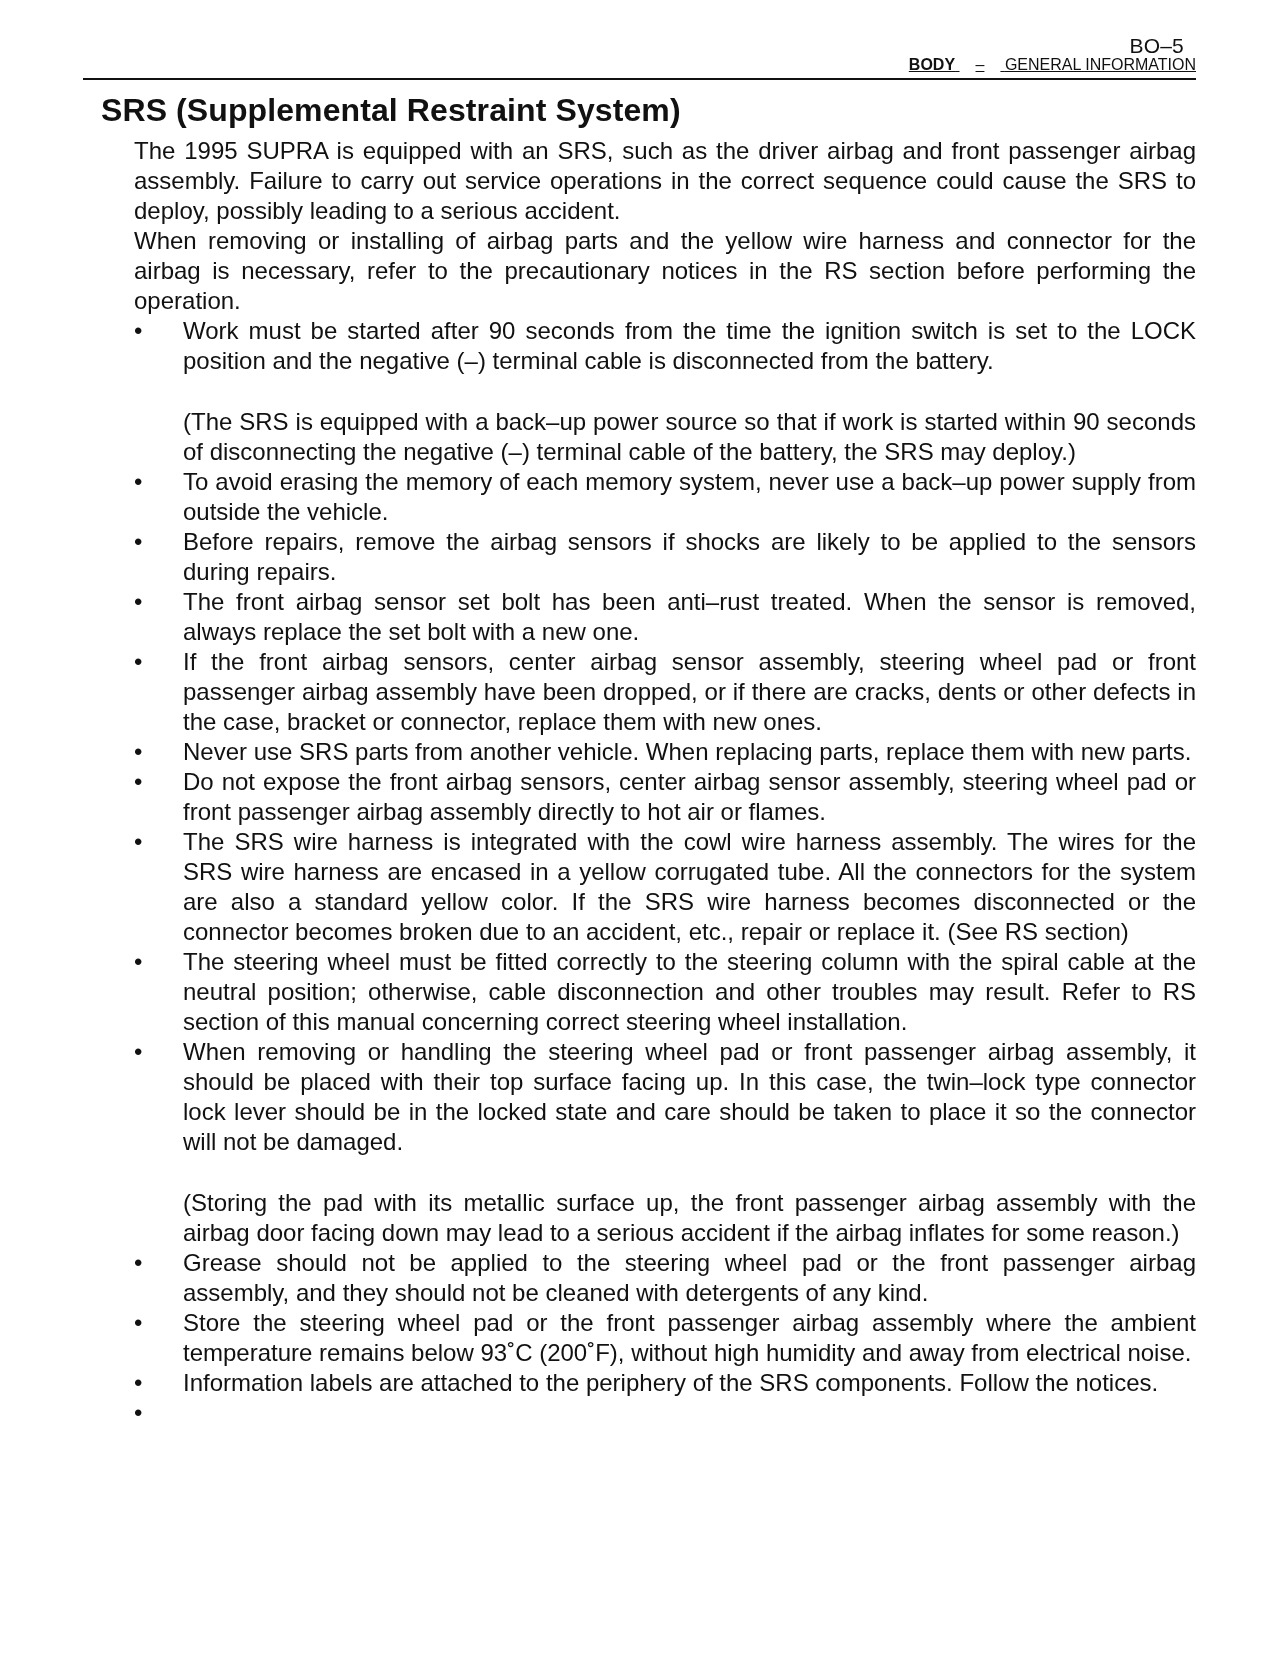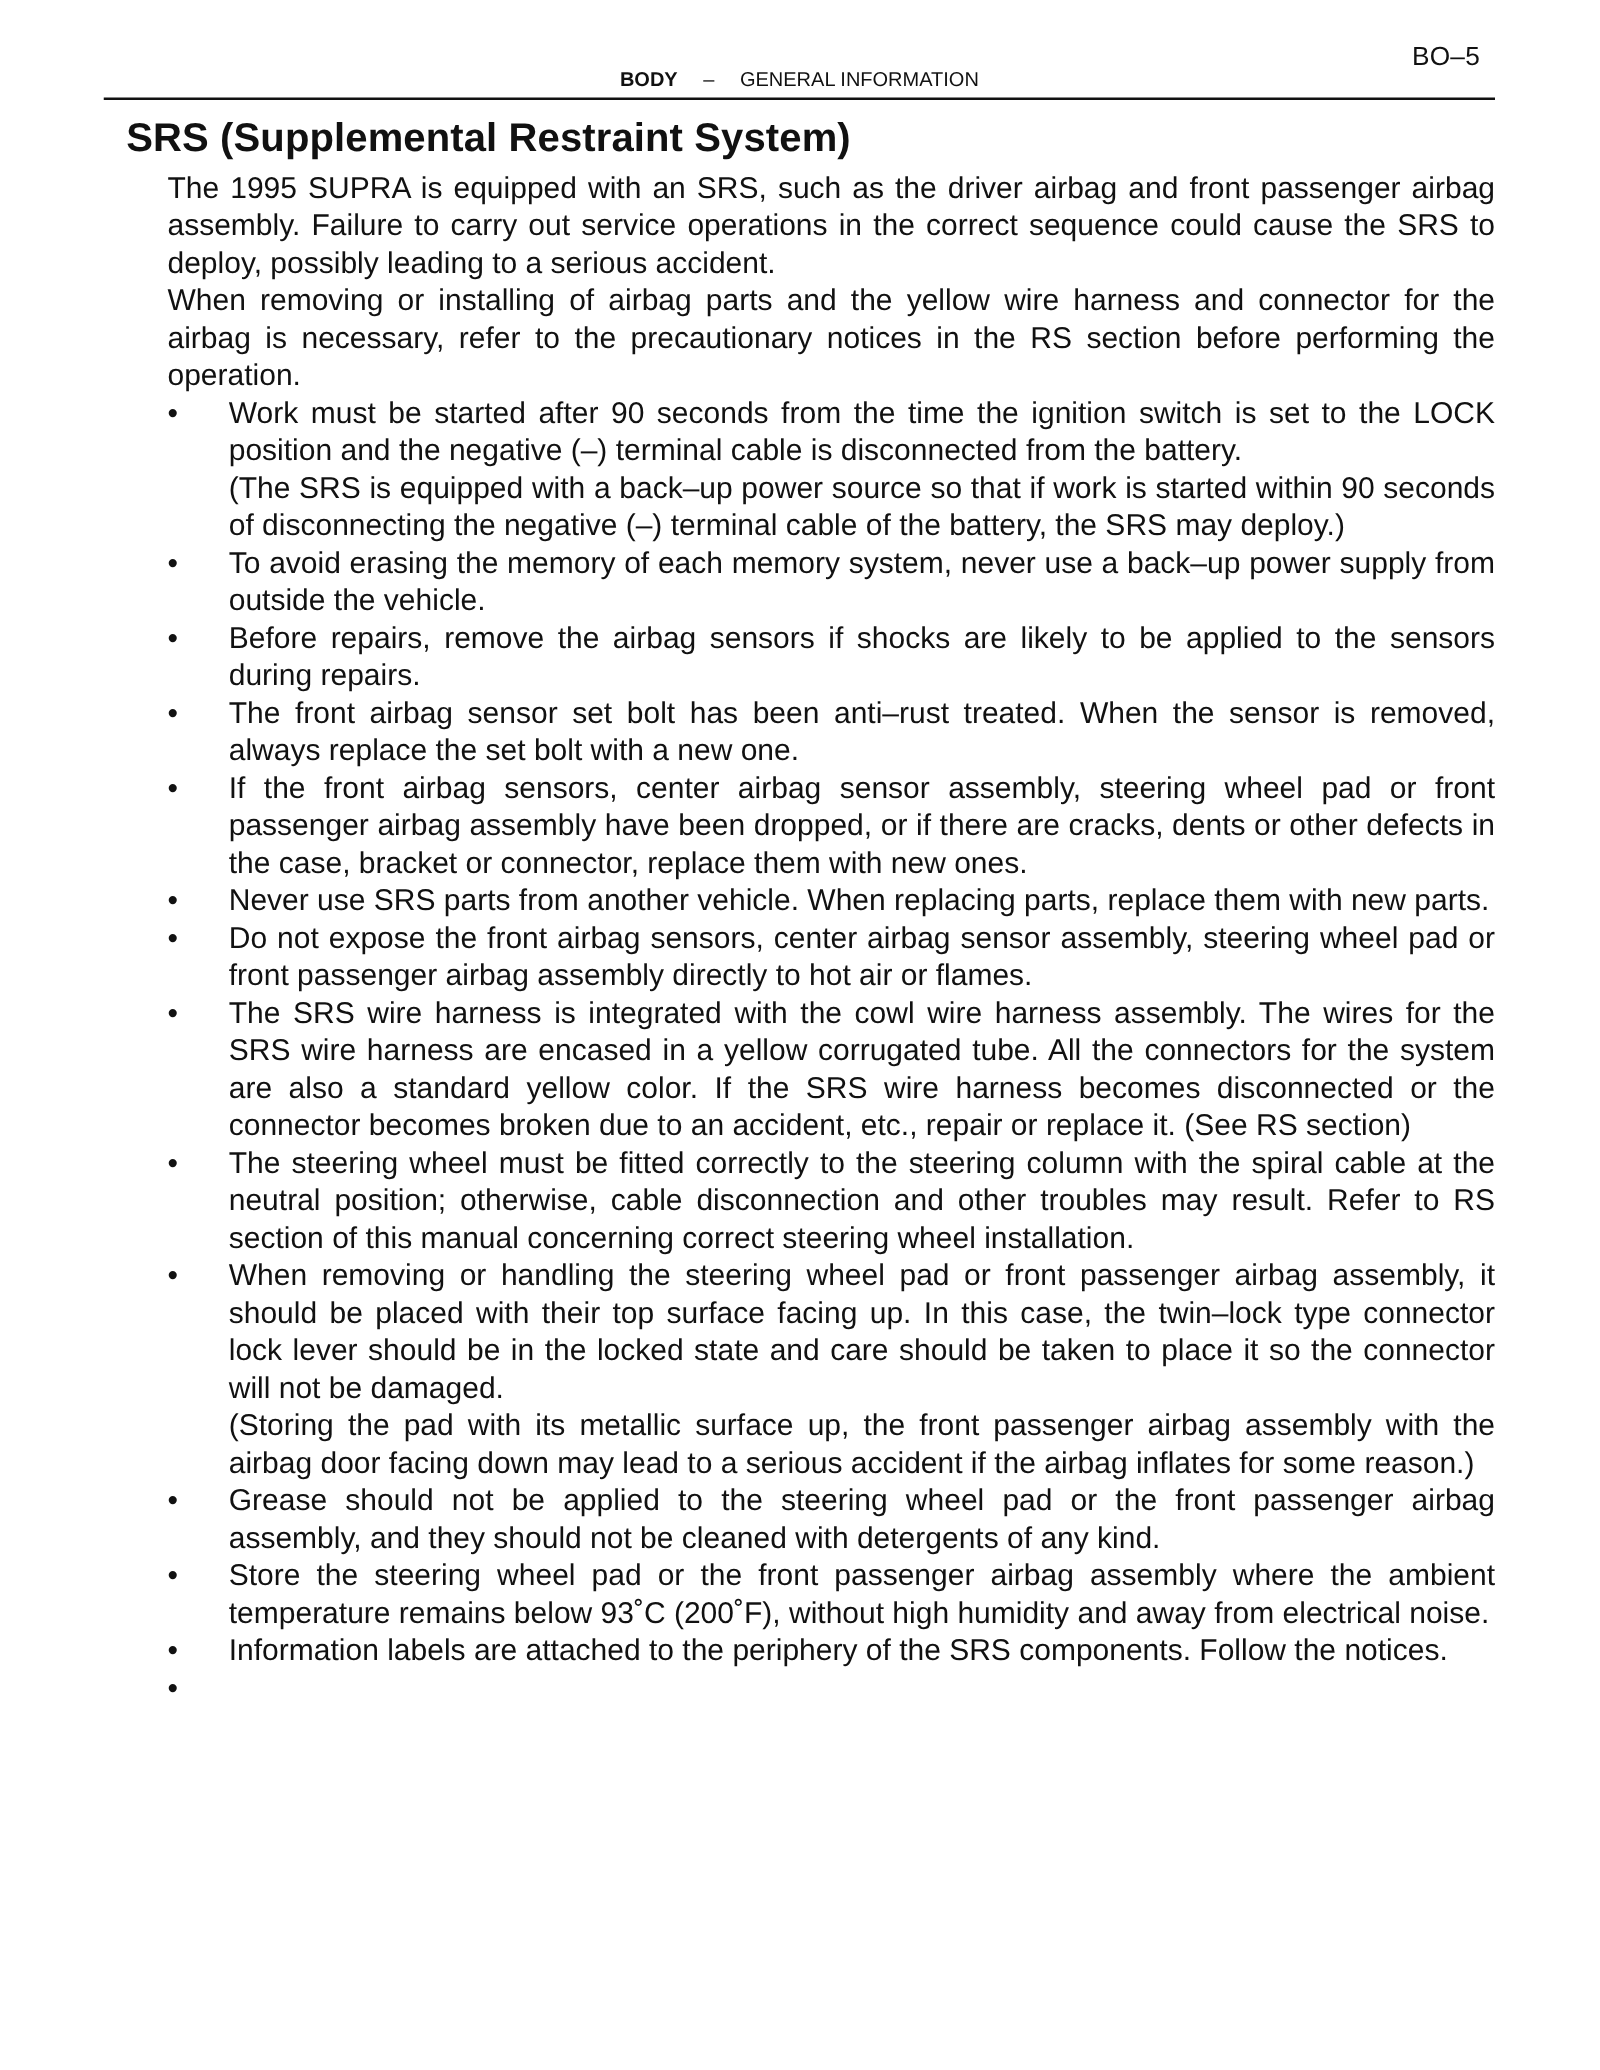--- a/index.html
+++ b/index.html
@@ -6,40 +6,41 @@
   body {
     width: 1280px; height: 1656px; position: relative; overflow: hidden;
     font-family: "Liberation Sans", sans-serif; color: #111111;
   }
   .page-number {
     position: absolute; right: 96px; top: 34px;
     font-size: 21px; font-weight: normal; letter-spacing: 0.2px;
   }
   .header {
     position: absolute; left: 83px; width: 1113px; top: 56px;
-    text-align: center; font-size: 16px; padding-bottom: 4px;
+    text-align: right; font-size: 16px; padding-bottom: 4px;
     border-bottom: 2px solid #111111;
+    text-decoration: underline;
   }
   .header .sect { font-weight: bold; }
   .header .dash { margin: 0 16px; }
   .title {
     position: absolute; left: 101px; top: 92px;
     font-size: 32px; font-weight: bold; margin: 0; letter-spacing: 0.1px;
   }
   .content {
     position: absolute; left: 134px; width: 1062px; top: 136px;
     font-size: 24px; line-height: 30px;
   }
   .content p { margin: 0; text-align: justify; }
   ul.bullets { list-style: none; margin: 0; padding: 0; }
   ul.bullets li { position: relative; padding-left: 49px; text-align: justify; }
   ul.bullets li .bullet {
     position: absolute; left: 0; top: 0; width: 20px; text-align: left;
   }
-  ul.bullets li .note { display: block; }
+  ul.bullets li .note { display: block; margin-top: 31px; }
 </style>
 </head>
 <body>
 
 <div class="page-number">BO–5</div>
 
 <div class="header">
   <span class="sect">BODY</span>
   <span class="dash">–</span>
   <span>GENERAL INFORMATION</span>

